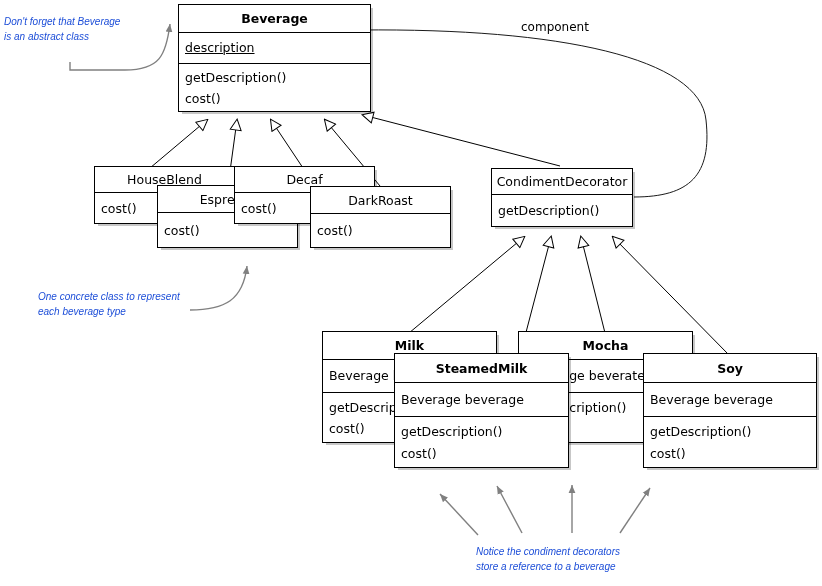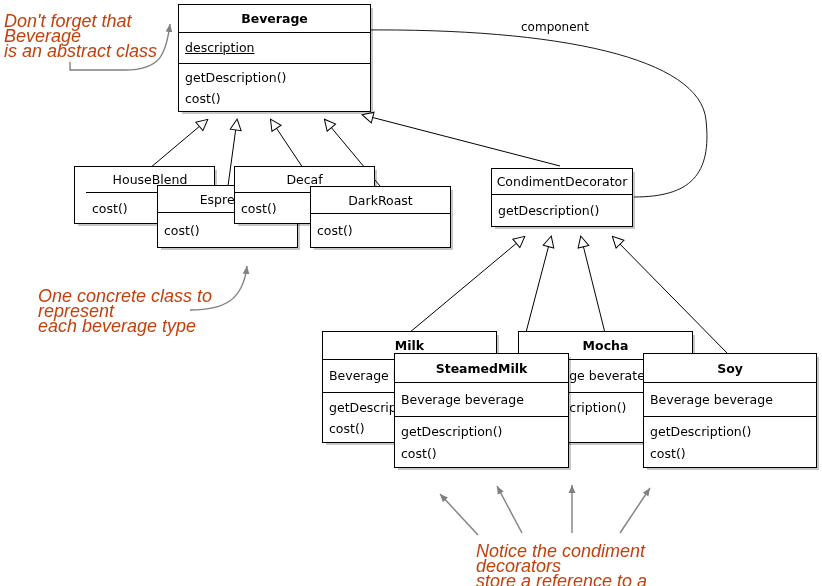--- a/index.html
+++ b/index.html
@@ -63,23 +63,23 @@
     font-size: 12.5px;
     color: #000000;
     line-height: 1.05;
     white-space: nowrap;
     padding: 4px 0;
   }
   .note {
     position: absolute;
     font-family: "Liberation Sans", sans-serif;
     font-style: italic;
-    font-size: 18px;
+    font-size: 10px;
     line-height: 15px;
-    color: #c2410c;
+    color: #1d4ed8;
     white-space: pre-line;
   }
   .edge-label {
     position: absolute;
     font-size: 12px;
     color: #000000;
     white-space: nowrap;
   }
 </style>
 </head>
@@ -133,21 +133,21 @@
     <div class="uml-title" style="height:28px;">Beverage</div>
     <div class="uml-section" style="height:30px;text-decoration:underline;">
       <div class="uml-row">description</div>
     </div>
     <div class="uml-section divided" style="height:49px;">
       <div class="uml-row">getDescription()</div>
       <div class="uml-row">cost()</div>
     </div>
   </div>
 
-  <div class="uml-box" style="left:74px; top:166px; width:141px; height:58px; z-index:10;padding-left:11px;">
+  <div class="uml-box" style="left:94px; top:166px; width:141px; height:58px; z-index:10;">
     <div class="uml-title plain" style="height:26px;">HouseBlend</div>
     <div class="uml-section" style="height:31px;">
       <div class="uml-row">cost()</div>
     </div>
   </div>
 
   <div class="uml-box" style="left:157px; top:185px; width:141px; height:63px; z-index:11;">
     <div class="uml-title plain" style="height:27px;">Espresso</div>
     <div class="uml-section" style="height:35px;">
       <div class="uml-row">cost()</div>

